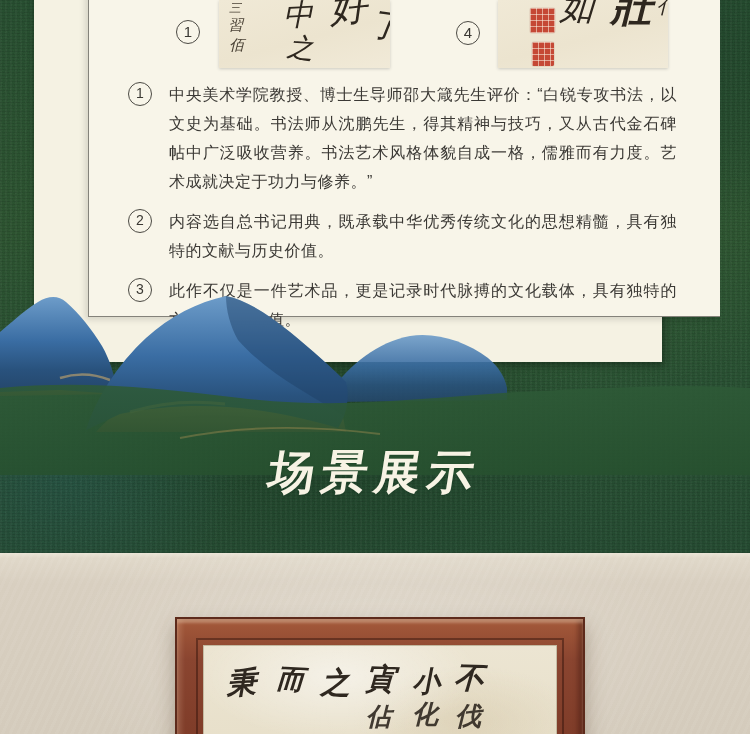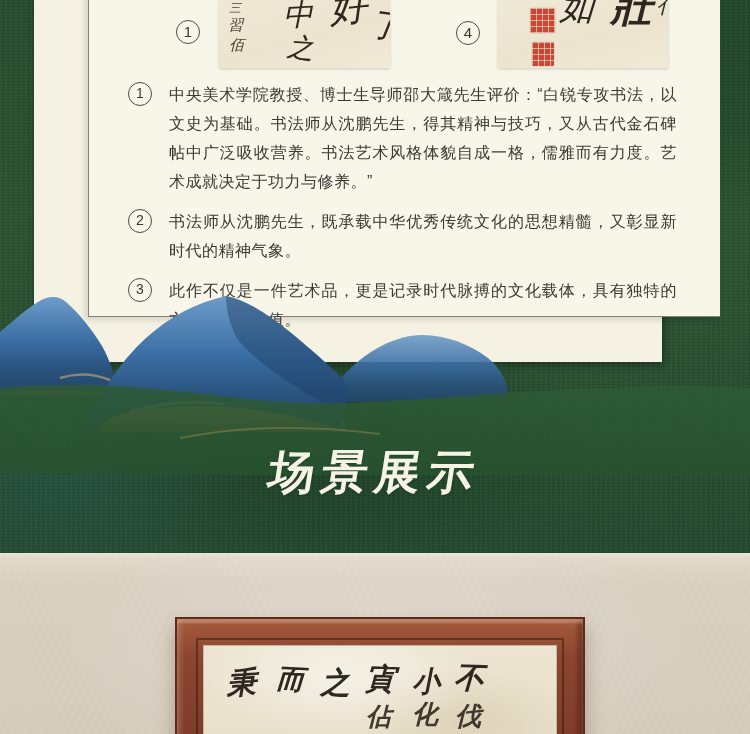--- a/index.html
+++ b/index.html
@@ -158,21 +158,21 @@
     <span class="cal" style="left:158px;top:-4px;font-size:20px;">亻</span>
   </div>
 
   <div class="points">
     <div class="point">
       <div class="pcircle"><span>1</span></div>
       <p>中央美术学院教授、博士生导师邵大箴先生评价：“白锐专攻书法，以文史为基础。书法师从沈鹏先生，得其精神与技巧，又从古代金石碑帖中广泛吸收营养。书法艺术风格体貌自成一格，儒雅而有力度。艺术成就决定于功力与修养。”</p>
     </div>
     <div class="point">
       <div class="pcircle"><span>2</span></div>
-      <p>书法师从沈鹏先生，既承载中华优秀传统文化的思想精髓，又彰显新时代的精神气象。</p>
+      <p>内容选自总书记用典，既承载中华优秀传统文化的思想精髓，具有独特的文献与历史价值。</p>
     </div>
     <div class="point">
       <div class="pcircle"><span>3</span></div>
       <p>此作不仅是一件艺术品，更是记录时代脉搏的文化载体，具有独特的文献与历史价值。</p>
     </div>
   </div>
 
   <svg class="mountains" width="750" height="195" viewBox="0 0 750 195">
     <defs>
       <linearGradient id="mblue" x1="0" y1="0" x2="0" y2="1">

